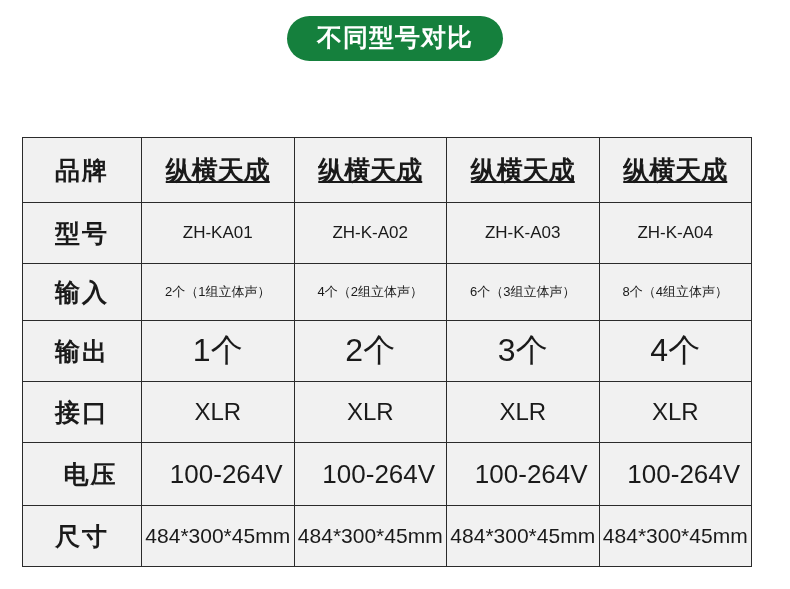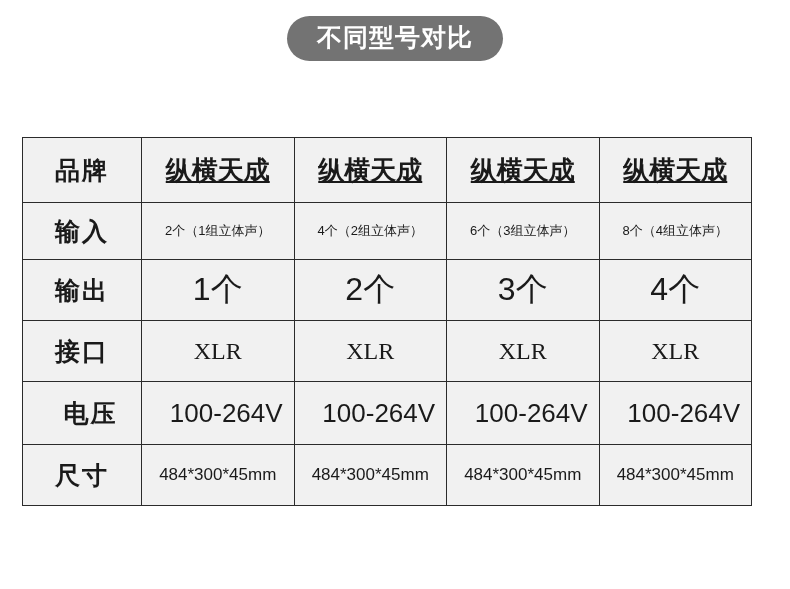--- a/index.html
+++ b/index.html
@@ -23,21 +23,21 @@
   
   .title-wrap {
     position: absolute;
     top: 16px;
     left: 0;
     width: 790px;
     display: flex;
     justify-content: center;
   }
   .title-pill {
-    background: #737373;
+    background: #15803d;
     color: #ffffff;
     font-size: 25px;
     font-weight: bold;
     letter-spacing: 1px;
     padding: 9px 30px 11px 30px;
     border-radius: 24px;
     line-height: 1;
     white-space: nowrap;
   }
 
@@ -81,23 +81,23 @@
   tr.r-output td  { height: 60px; margin-left: 38px; }
   tr.r-iface td   { height: 60px; }
   tr.r-volt td    { height: 62px; padding-left: 17px; }
   tr.r-size td    { height: 60px; margin-left: 12px; }
 
   
   .v-brand  { font-size: 26px; font-weight: bold; text-decoration: underline; }
   .v-model  { font-size: 17px; }
   .v-input  { font-size: 13px; }
   .v-output { font-size: 32px; }
-  .v-iface  { font-size: 24px; font-family: Liberation Serif, serif; }
+  .v-iface  { font-size: 24px; }
   .v-volt   { font-size: 26px; }
-  .v-size   { font-size: 17px; }
+  .v-size   { font-size: 21px; }
 </style>
 </head>
 <body>
 
 <div class="page">
 
   <div class="title-wrap">
     <div class="title-pill">不同型号对比</div>
   </div>
 
@@ -113,20 +113,27 @@
       <tbody>
 
         <tr class="r-brand">
           <td class="rowhead">品牌</td>
           <td class="v-brand">纵横天成</td>
           <td class="v-brand">纵横天成</td>
           <td class="v-brand">纵横天成</td>
           <td class="v-brand">纵横天成</td>
         </tr>
 
+        <tr class="r-model">
+          <td class="rowhead">型号</td>
+          <td class="v-model">ZH-KA01</td>
+          <td class="v-model">ZH-K-A02</td>
+          <td class="v-model">ZH-K-A03</td>
+          <td class="v-model">ZH-K-A04</td>
+        </tr>
 
         <tr class="r-input">
           <td class="rowhead">输入</td>
           <td class="v-input">2个（1组立体声）</td>
           <td class="v-input">4个（2组立体声）</td>
           <td class="v-input">6个（3组立体声）</td>
           <td class="v-input">8个（4组立体声）</td>
         </tr>
 
         <tr class="r-output">

